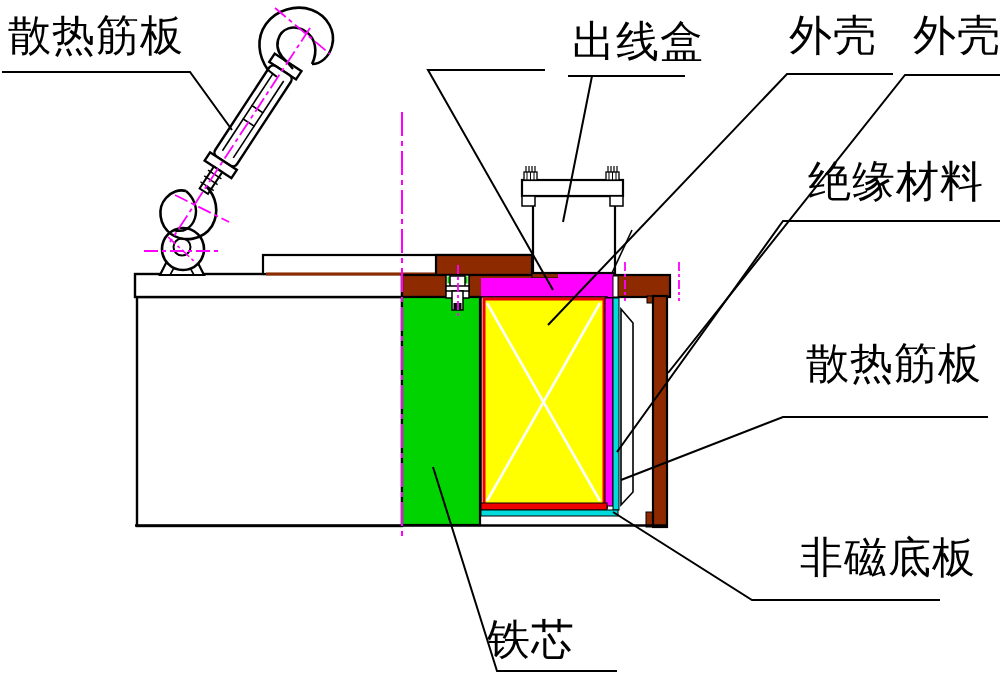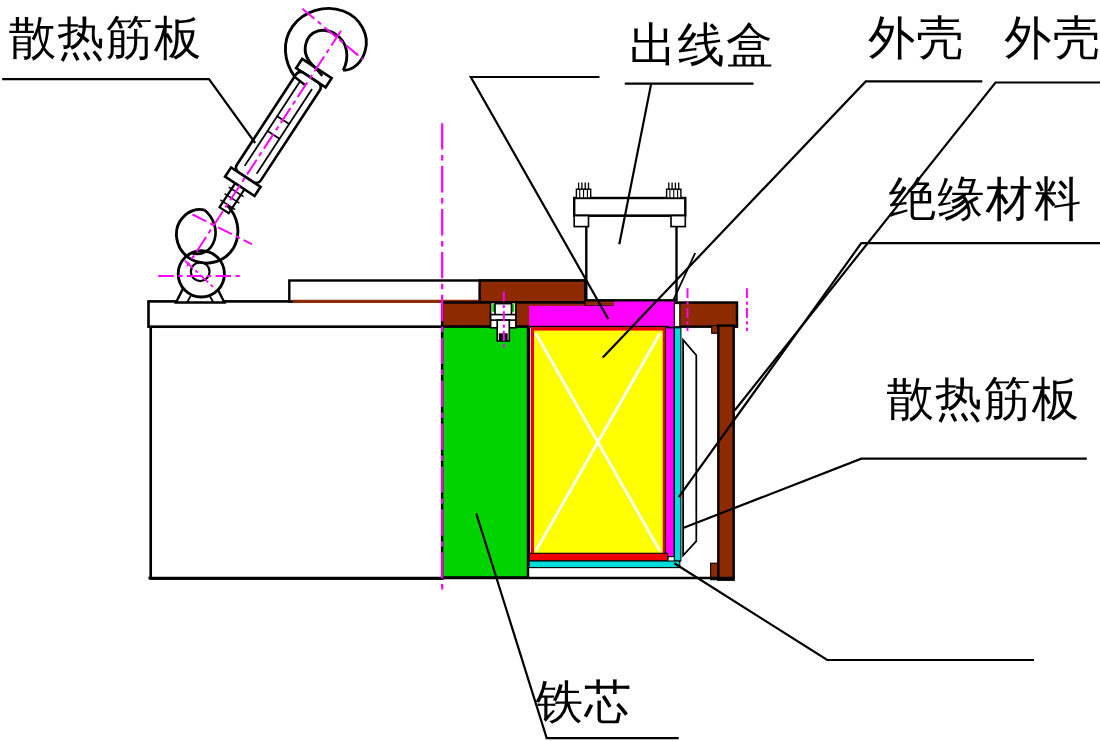--- a/index.html
+++ b/index.html
@@ -159,15 +159,16 @@
     <path d="M617,671 L497,671 L433,467"></path>
   </g>
 </svg>
 
   <div class="lbl" style="left:8px;top:12px;">散热筋板</div>
   <div class="lbl" style="left:572px;top:18px;">出线盒</div>
   <div class="lbl" style="left:789px;top:12px;">外壳</div>
   <div class="lbl" style="left:913px;top:12px;">外壳</div>
   <div class="lbl" style="left:808px;top:158px;">绝缘材料</div>
   <div class="lbl" style="left:806px;top:340px;">散热筋板</div>
+  <div class="lbl" style="left:800px;top:534px;">非磁底板</div>
   <div class="lbl" style="left:487px;top:616px;">铁芯</div>
 
 </div>
 
 </body></html>

